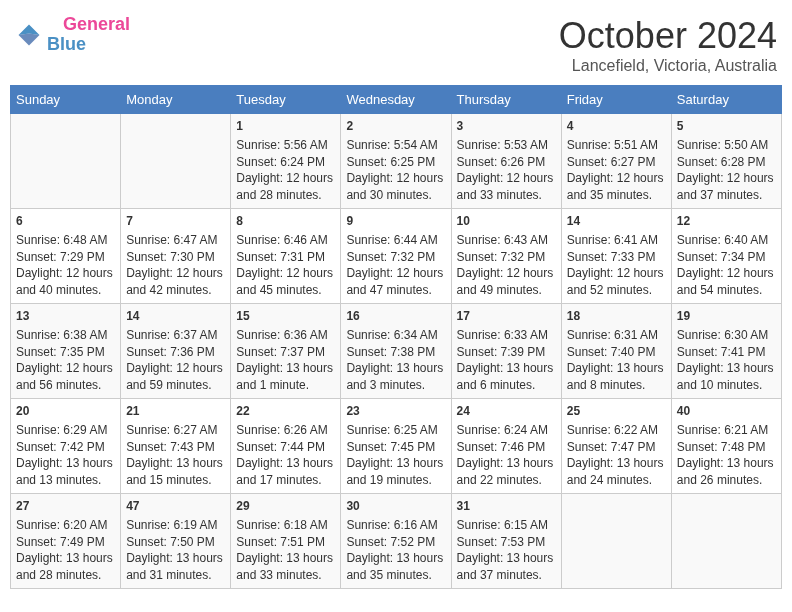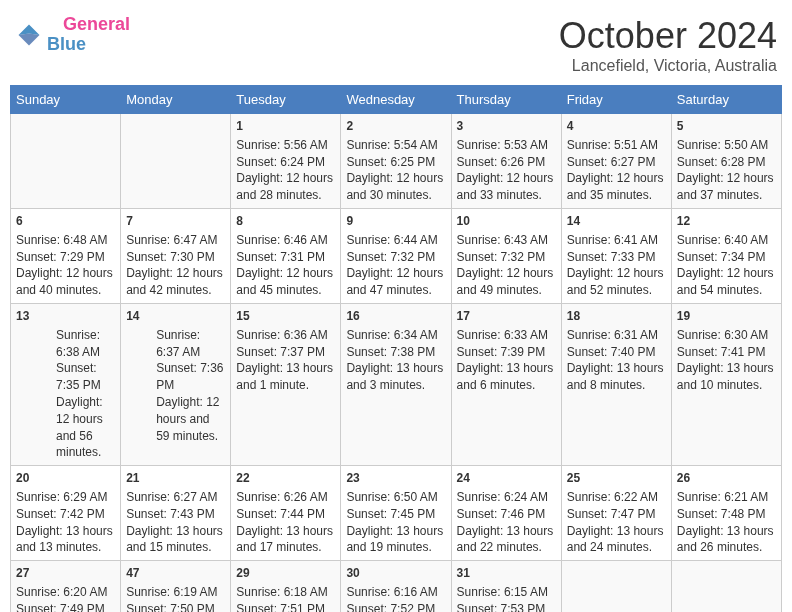--- a/index.html
+++ b/index.html
@@ -198,27 +198,27 @@
         <td>
           <span class="day-number">12</span>
           <div class="day-info" style="white-space: pre-line;">Sunrise: 6:40 AM
 Sunset: 7:34 PM
 Daylight: 12 hours and 54 minutes.</div>
         </td>
       </tr>
       <tr>
         <td>
           <span class="day-number">13</span>
-          <div class="day-info" style="white-space: pre-line; margin-left: 40px;">Sunrise: 6:38 AM
+          <div class="day-info" style="white-space: pre-line;">Sunrise: 6:38 AM
 Sunset: 7:35 PM
 Daylight: 12 hours and 56 minutes.</div>
         </td>
         <td>
           <span class="day-number">14</span>
-          <div class="day-info" style="white-space: pre-line; margin-left: 30px;">Sunrise: 6:37 AM
+          <div class="day-info" style="white-space: pre-line;">Sunrise: 6:37 AM
 Sunset: 7:36 PM
 Daylight: 12 hours and 59 minutes.</div>
         </td>
         <td>
           <span class="day-number">15</span>
           <div class="day-info" style="white-space: pre-line;">Sunrise: 6:36 AM
 Sunset: 7:37 PM
 Daylight: 13 hours and 1 minute.</div>
         </td>
         <td>
@@ -260,38 +260,38 @@
 Daylight: 13 hours and 15 minutes.</div>
         </td>
         <td>
           <span class="day-number">22</span>
           <div class="day-info" style="white-space: pre-line;">Sunrise: 6:26 AM
 Sunset: 7:44 PM
 Daylight: 13 hours and 17 minutes.</div>
         </td>
         <td>
           <span class="day-number">23</span>
-          <div class="day-info" style="white-space: pre-line;">Sunrise: 6:50 AM
+          <div class="day-info" style="white-space: pre-line;">Sunrise: 6:25 AM
 Sunset: 7:45 PM
 Daylight: 13 hours and 19 minutes.</div>
         </td>
         <td>
           <span class="day-number">24</span>
           <div class="day-info" style="white-space: pre-line;">Sunrise: 6:24 AM
 Sunset: 7:46 PM
 Daylight: 13 hours and 22 minutes.</div>
         </td>
         <td>
           <span class="day-number">25</span>
           <div class="day-info" style="white-space: pre-line;">Sunrise: 6:22 AM
 Sunset: 7:47 PM
 Daylight: 13 hours and 24 minutes.</div>
         </td>
         <td>
-          <span class="day-number">26</span>
+          <span class="day-number">40</span>
           <div class="day-info" style="white-space: pre-line;">Sunrise: 6:21 AM
 Sunset: 7:48 PM
 Daylight: 13 hours and 26 minutes.</div>
         </td>
       </tr>
       <tr>
         <td>
           <span class="day-number">27</span>
           <div class="day-info" style="white-space: pre-line;">Sunrise: 6:20 AM
 Sunset: 7:49 PM

